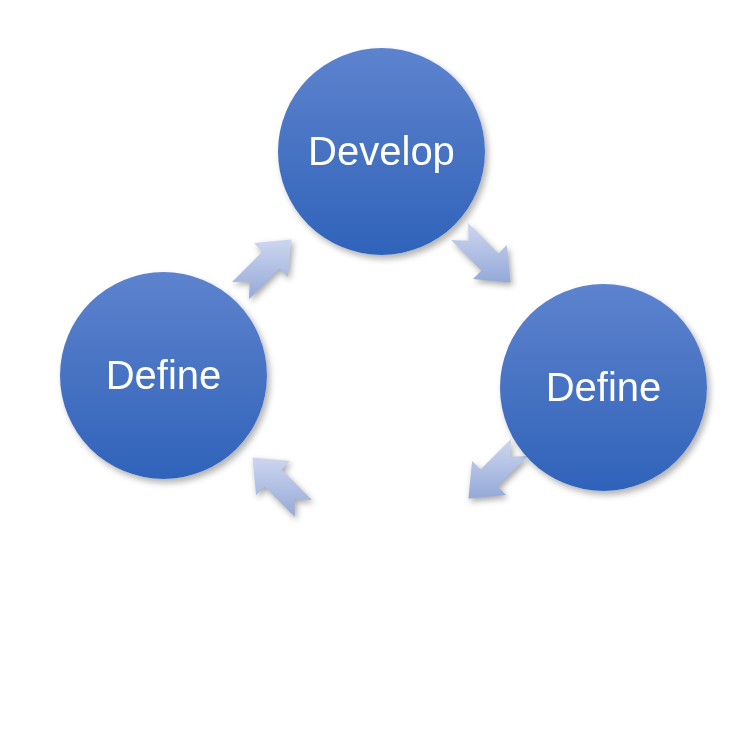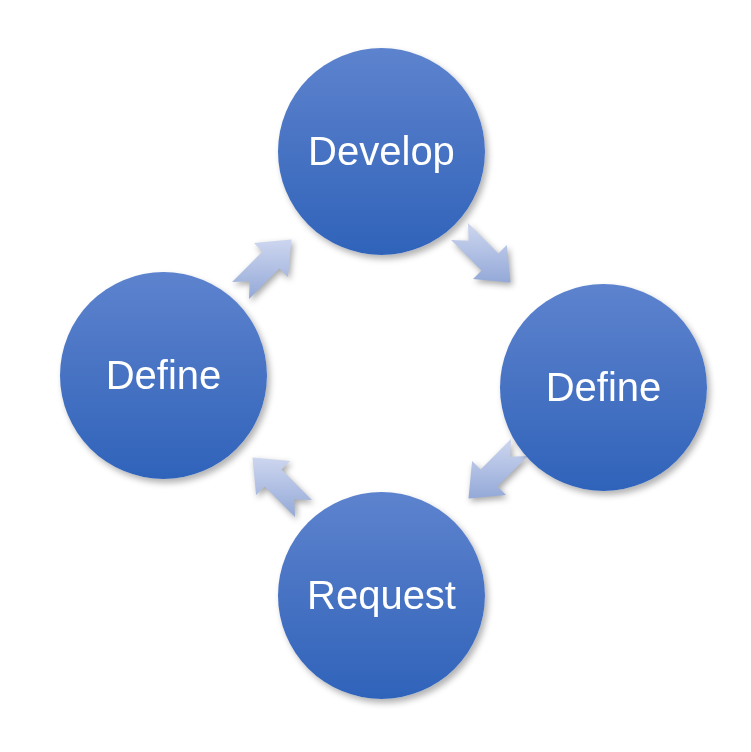--- a/index.html
+++ b/index.html
@@ -78,21 +78,18 @@
   </svg>
 
   <div class="cycle-node node-develop">
     <span class="node-label">Develop</span>
   </div>
 
   <div class="cycle-node node-define">
     <span class="node-label">Define</span>
   </div>
 
-  <div class="cycle-node node-request">
-    <span class="node-label">Request</span>
-  </div>
 
   <div class="cycle-node node-release">
     <span class="node-label">Define</span>
   </div>
 
 </div>
 
 </body></html>

